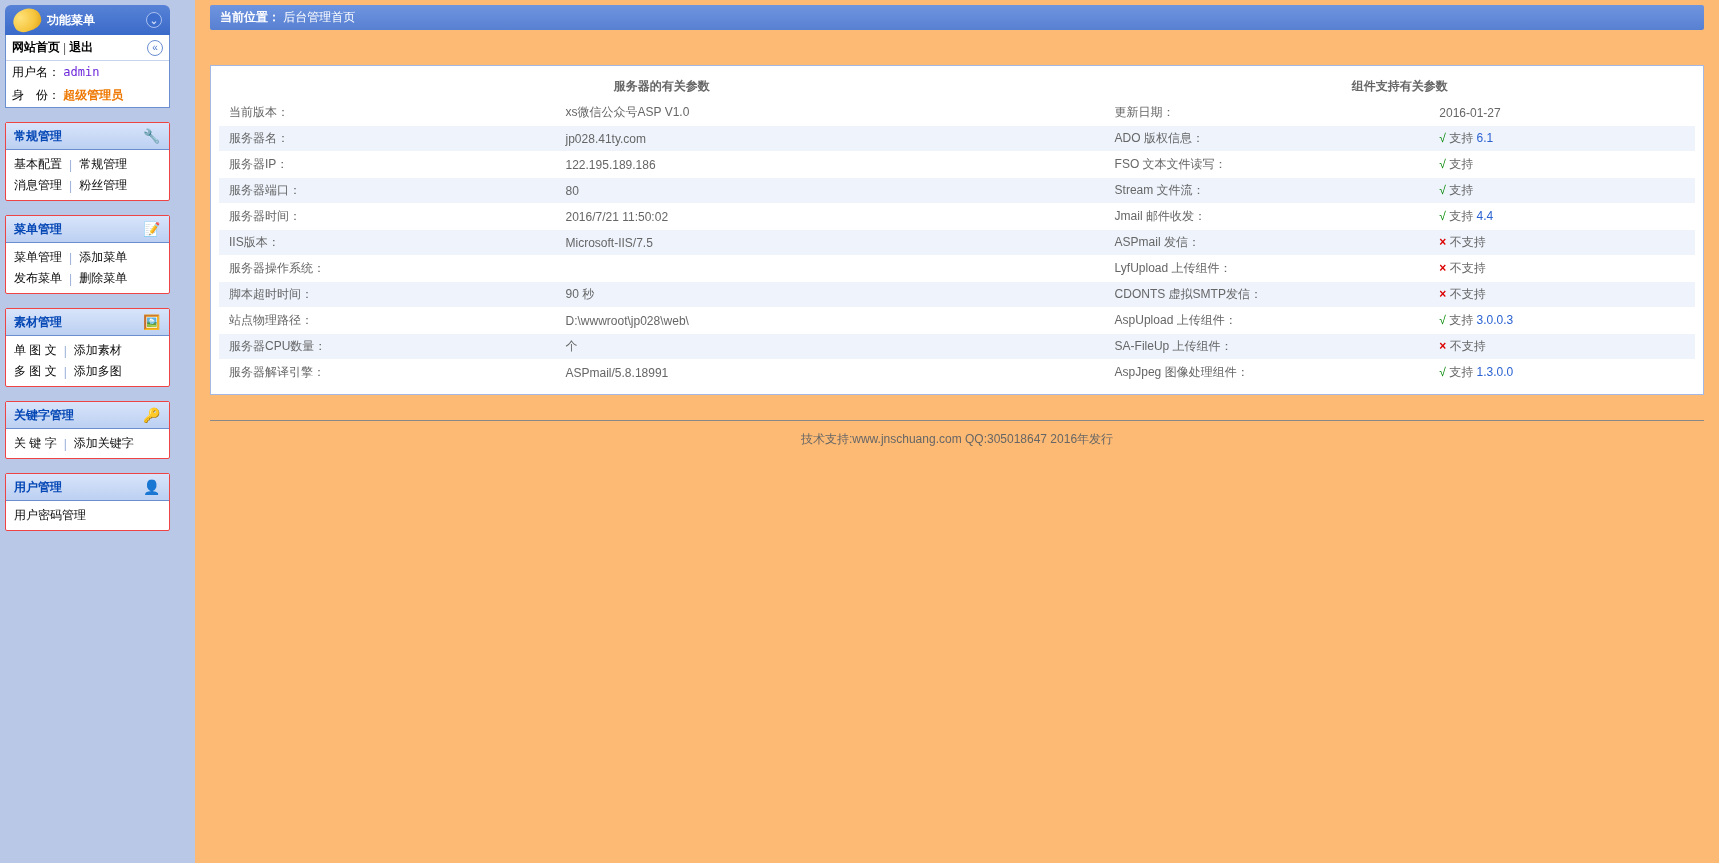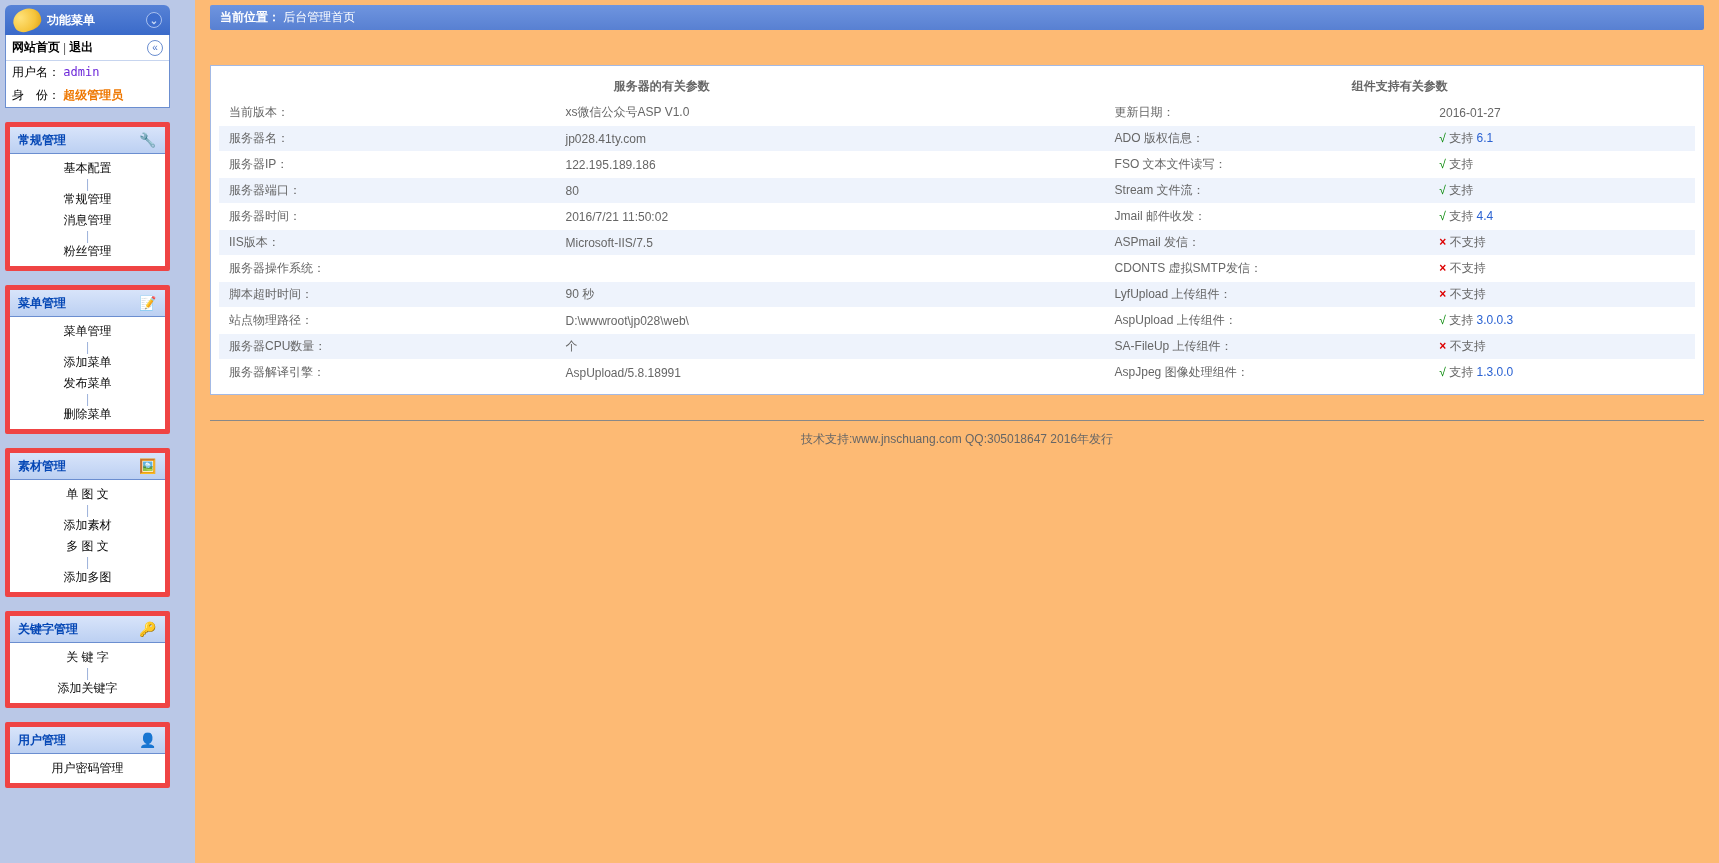--- a/index.html
+++ b/index.html
@@ -24,29 +24,29 @@
     .user-box { background: #fff; border: 1px solid #6b8ed0; border-top:none; }
     .user-top { display:flex; align-items:center; padding: 4px 6px; border-bottom: 1px solid #c7d5ef;}
     .user-top a { color:#000; text-decoration:none; font-weight:bold;}
     .sep-v { margin: 0 3px; color:#666;}
     .collapse-btn { margin-left:auto; width:16px;height:16px; border:1px solid #6b8ed0; border-radius:50%; font-size:10px; display:flex;align-items:center;justify-content:center; color:#4f78cb;}
     .user-row { padding: 3px 6px; }
     .user-row .uname { color:#6d28d9; font-family: monospace;}
     .user-row .role { color:#e70; font-weight:bold;}
 
     
-    .sec { margin-top: 14px; background:#fff; border:5px solid #ef4444; border-radius:2px; }
+    .sec { margin-top: 14px; background:#fff; border:1px solid #ef4444; border-radius:2px; }
     .sec-title {
       background: linear-gradient(#d8e4fa, #bcd0f2);
       padding: 4px 8px; color:#0547b5; font-weight:bold;
       display:flex; align-items:center; border-bottom:1px solid #6b8ed0;
     }
     .sec-icon { margin-left:auto; width:18px; height:18px; display:flex; align-items:center; justify-content:center; font-size:14px;}
     .sec-body { padding: 4px 6px; }
-    .sec-line { padding: 2px 0; display:flex; align-items:center;flex-direction:column;}
+    .sec-line { padding: 2px 0; display:flex; align-items:center;}
     .sec-line a { color:#0a0a0a; text-decoration:none; padding: 0 2px; white-space:nowrap;}
     .sep { color:#9ab0da; margin:0 5px;}
     .ver-text { color:#333; font-family: monospace; font-size:11px;}
 
     
     .crumb { background: linear-gradient(#6f95df, #5880d2); color:#fff; padding: 4px 10px; border-radius:2px;}
     .crumb b { font-weight:bold;}
     .content-wrap { background:#fff; margin-top: 35px; padding: 8px; border:1px solid #a3b9e4;}
     
     
@@ -224,21 +224,21 @@
               <tr>
                 <td class="k">站点物理路径：</td>
                 <td>D:\wwwroot\jp028\web\</td>
               </tr>
               <tr>
                 <td class="k">服务器CPU数量：</td>
                 <td>个</td>
               </tr>
               <tr>
                 <td class="k">服务器解译引擎：</td>
-                <td>AspUpload/5.8.18991</td>
+                <td>ASPmail/5.8.18991</td>
               </tr>
             </tbody>
         </table>
         <table class="tbl comp-tbl">
           <tbody>
               <tr>
                 <td colspan="2" class="thead">组件支持有关参数</td>
               </tr>
           </tbody>
             <tbody id="comp-rows">
@@ -260,25 +260,25 @@
               </tr>
               <tr>
                 <td class="k">Jmail 邮件收发：</td>
                 <td><span class="ok">√ </span><span class="sup">支持</span><span class="ver"> 4.4</span></td>
               </tr>
               <tr>
                 <td class="k">ASPmail 发信：</td>
                 <td><span class="no">× </span><span class="sup">不支持</span></td>
               </tr>
               <tr>
+                <td class="k">LyfUpload 上传组件：</td>
+                <td><span class="no">× </span><span class="sup">不支持</span></td>
+              </tr>
+              <tr>
                 <td class="k">CDONTS 虚拟SMTP发信：</td>
-                <td><span class="no">× </span><span class="sup">不支持</span></td>
-              </tr>
-              <tr>
-                <td class="k">LyfUpload 上传组件：</td>
                 <td><span class="no">× </span><span class="sup">不支持</span></td>
               </tr>
               <tr>
                 <td class="k">AspUpload 上传组件：</td>
                 <td><span class="ok">√ </span><span class="sup">支持</span><span class="ver"> 3.0.0.3</span></td>
               </tr>
               <tr>
                 <td class="k">SA-FileUp 上传组件：</td>
                 <td><span class="no">× </span><span class="sup">不支持</span></td>
               </tr>

